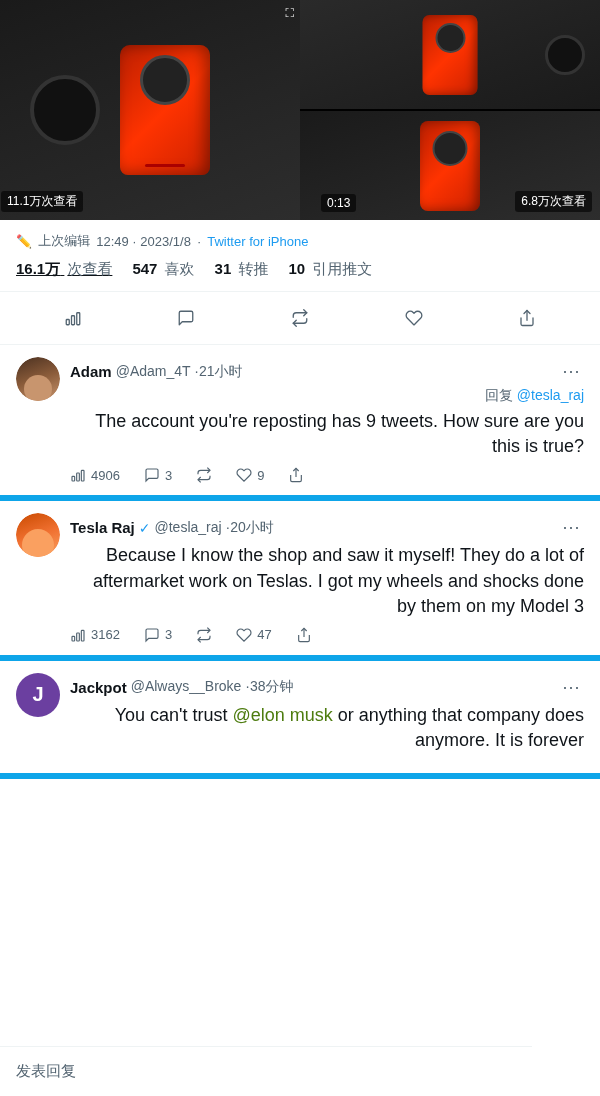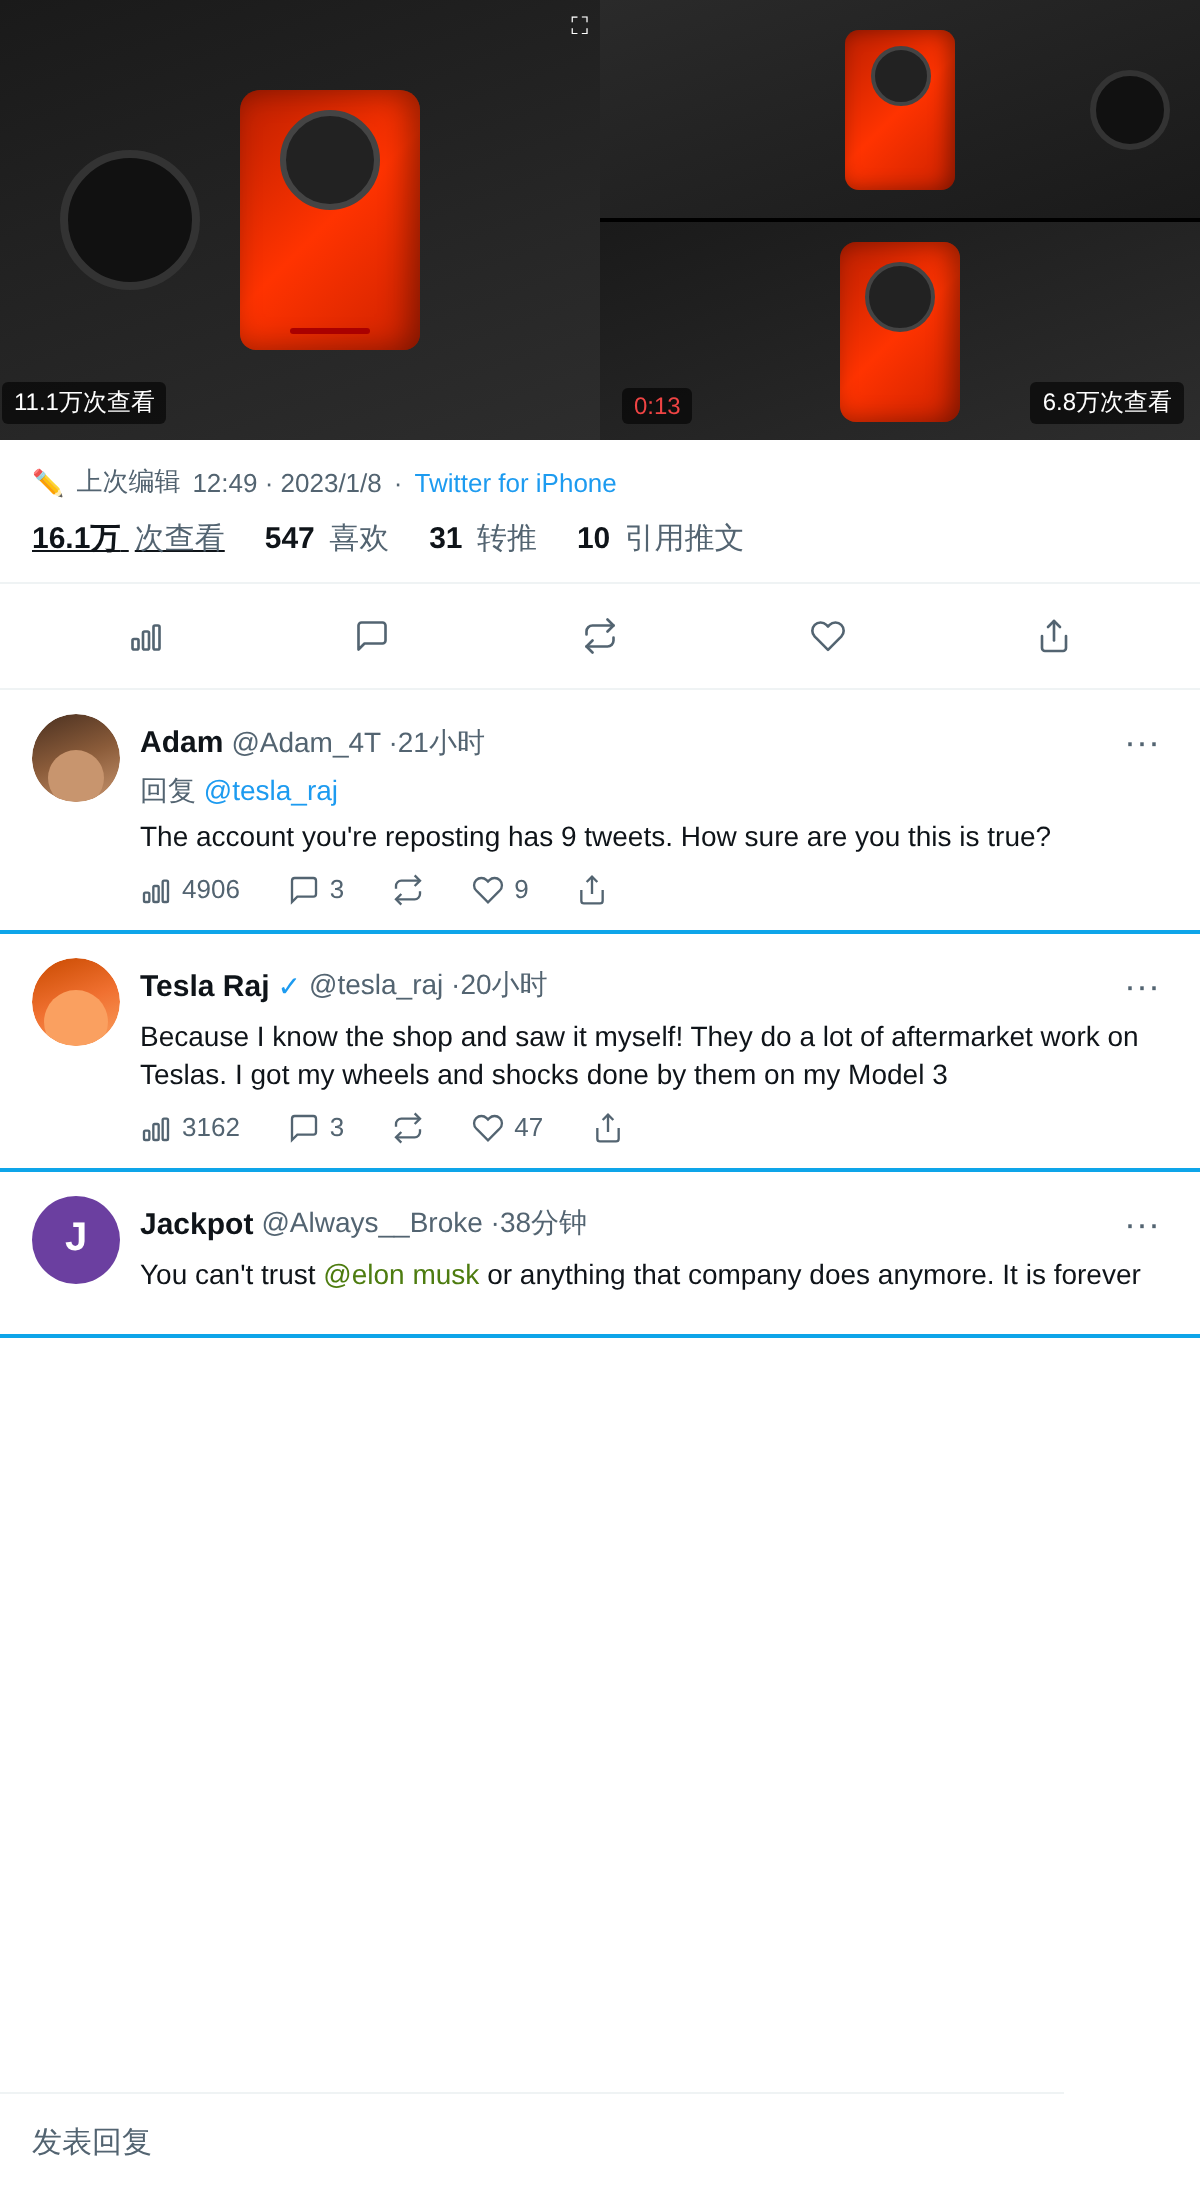--- a/index.html
+++ b/index.html
@@ -52,23 +52,23 @@
       left: 1px;
       background: rgba(0,0,0,0.6);
       color: #fff;
       font-size: 12px;
       padding: 2px 6px;
       border-radius: 3px;
     }
     .duration-badge {
       position: absolute;
       bottom: 8px;
-      left: 11px;
+      left: 21px;
       background: rgba(0,0,0,0.6);
-      color: #ef4444;
+      color: #ffffff;
       font-size: 12px;
       padding: 2px 6px;
       border-radius: 3px;
     }
     .fullscreen-icon {
       position: absolute;
       top: 8px;
       right: 8px;
       color: #fff;
       font-size: 14px;
@@ -124,22 +124,23 @@
       color: #536471;
       font-size: 18px;
       cursor: pointer;
       border-radius: 50%;
     }
 
     
     .reply-item {
       display: flex;
       padding: 12px 16px;
-      border-bottom: 2px solid #0ea5e9;
+      border-bottom: 6px solid #0ea5e9;
       gap: 10px;
+      text-align: right;
     }
     .avatar {
       width: 44px;
       height: 44px;
       border-radius: 50%;
       flex-shrink: 0;
       overflow: hidden;
       display: flex;
       align-items: center;
       justify-content: center;
@@ -188,21 +189,21 @@
     .reply-to {
       color: #536471;
       font-size: 14px;
       margin-bottom: 4px;
     }
     .reply-to a {
       color: #1d9bf0;
       text-decoration: none;
     }
     .reply-text {
-      font-size: 14px;
+      font-size: 18px;
       line-height: 1.4;
       color: #0f1419;
       margin-bottom: 8px;
     }
     .reply-actions {
       display: flex;
       gap: 24px;
       align-items: center;
     }
     .reply-action {

